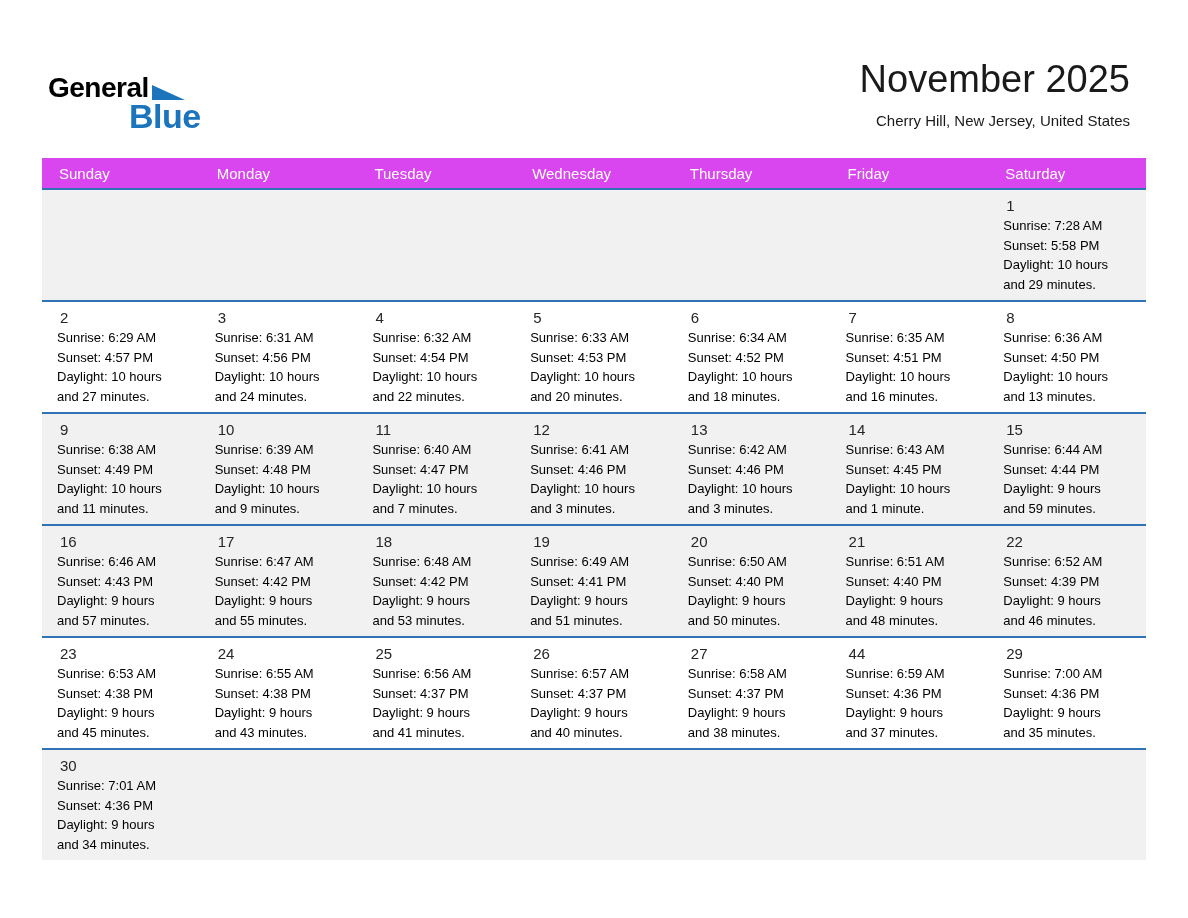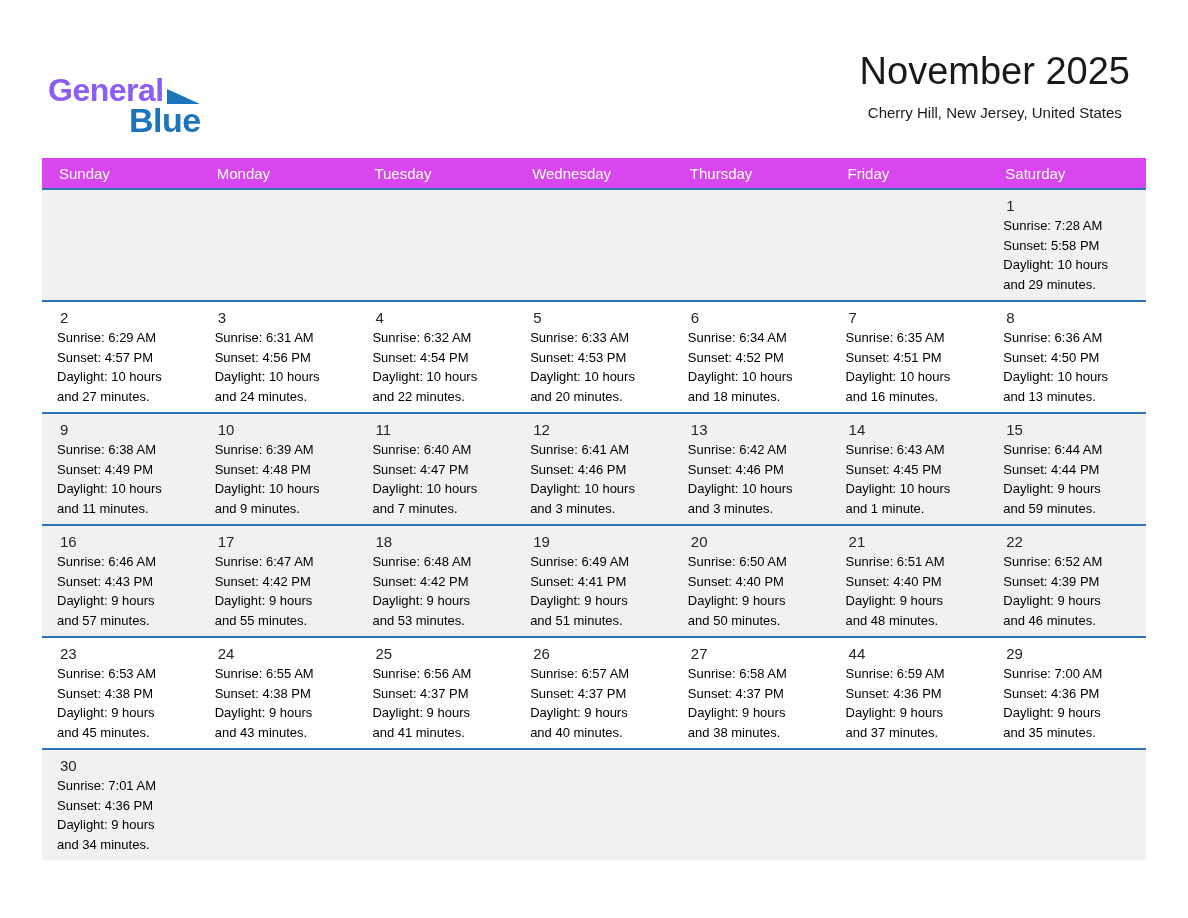--- a/index.html
+++ b/index.html
@@ -12,30 +12,30 @@
     overflow: hidden;
   }
   .page { position: relative; width: 1188px; height: 918px; }
 
   
   .topbar { position: relative; height: 158px; }
 
   .logo { position: absolute; left: 48px; top: 74px; }
   .logo-row { display: flex; align-items: flex-end; }
   .logo-general {
-    font-size: 32px; font-weight: bold; color: #8b5cf6;
+    font-size: 28px; font-weight: bold; color: #000000;
     letter-spacing: -0.5px; line-height: 1;
   }
   .logo-flag { margin-left: 3px; margin-bottom: 1px; display: block; }
   .logo-blue {
     font-size: 34px; font-weight: bold; color: #1C75BC;
     letter-spacing: -0.5px; line-height: 1; margin-left: 81px; margin-top: -3px;
   }
 
-  .title-block { position: absolute; top: 50px; right: 58px; text-align: center; }
+  .title-block { position: absolute; top: 58px; right: 58px; text-align: right; }
   .title-block h1 {
     margin: 0; font-size: 38px; font-weight: 400; color: #1a1a1a; line-height: 1.15;
   }
   .title-block h2 {
     margin: 10px 0 0 0; font-size: 15px; font-weight: 400; color: #1a1a1a; line-height: 1.2;
   }
 
   
   .calendar { margin: 0 42px; width: 1104px; }
 

